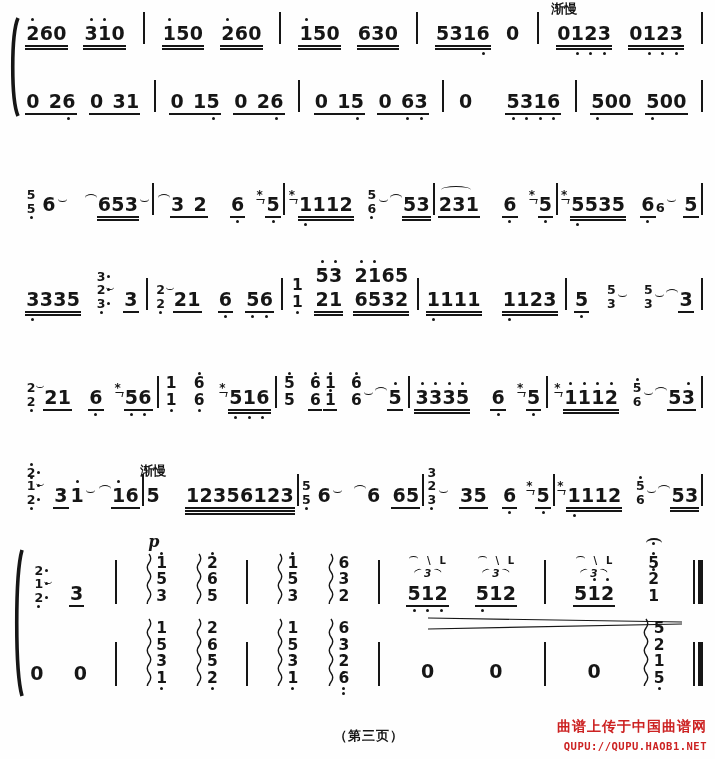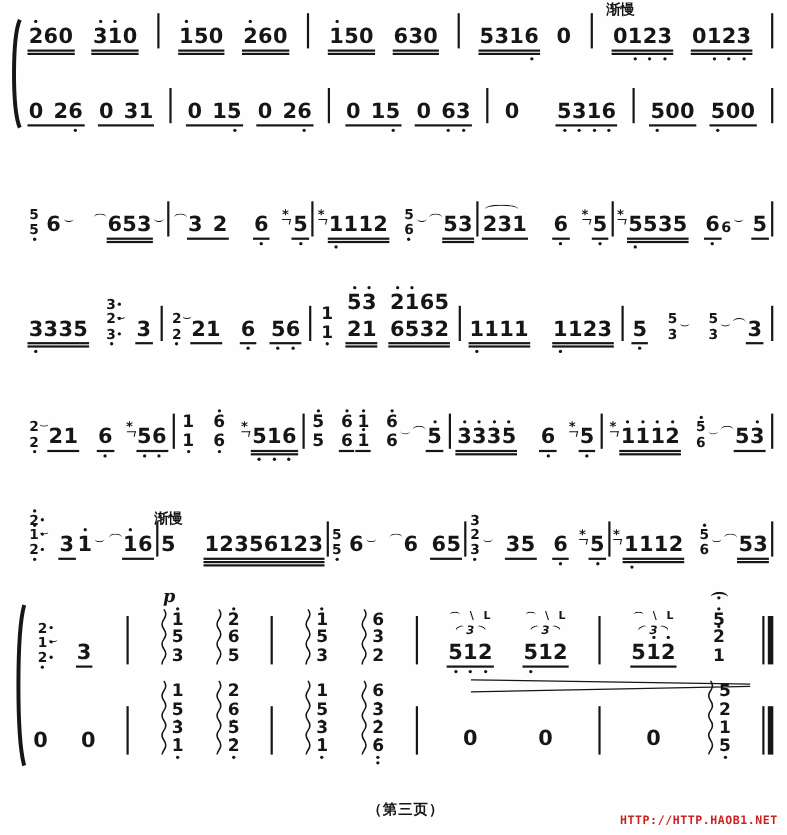--- a/index.html
+++ b/index.html
@@ -1261,14 +1261,15 @@
             </div>
           </div>
         </div>
         <div class="hairpin" style="left: 428px; top: 76px;"><svg width="258" height="14">
             <line x1="0" y1="1" x2="254" y2="5" stroke="#161616" stroke-width="1.2"></line>
             <line x1="0" y1="12" x2="254" y2="7" stroke="#161616" stroke-width="1.2"></line>
           </svg></div>
       </div>
     </div>
   <div class="footer-page">（第三页）</div>
-  <div class="credit credit2">HTTP://HTTP.HAOB1.NET</div>
+  <div class="credit credit1">曲谱上传于中国曲谱网</div>
+  <div class="credit credit2">QUPU://QUPU.HAOB1.NET</div>
 </div>
 
 </body></html>

